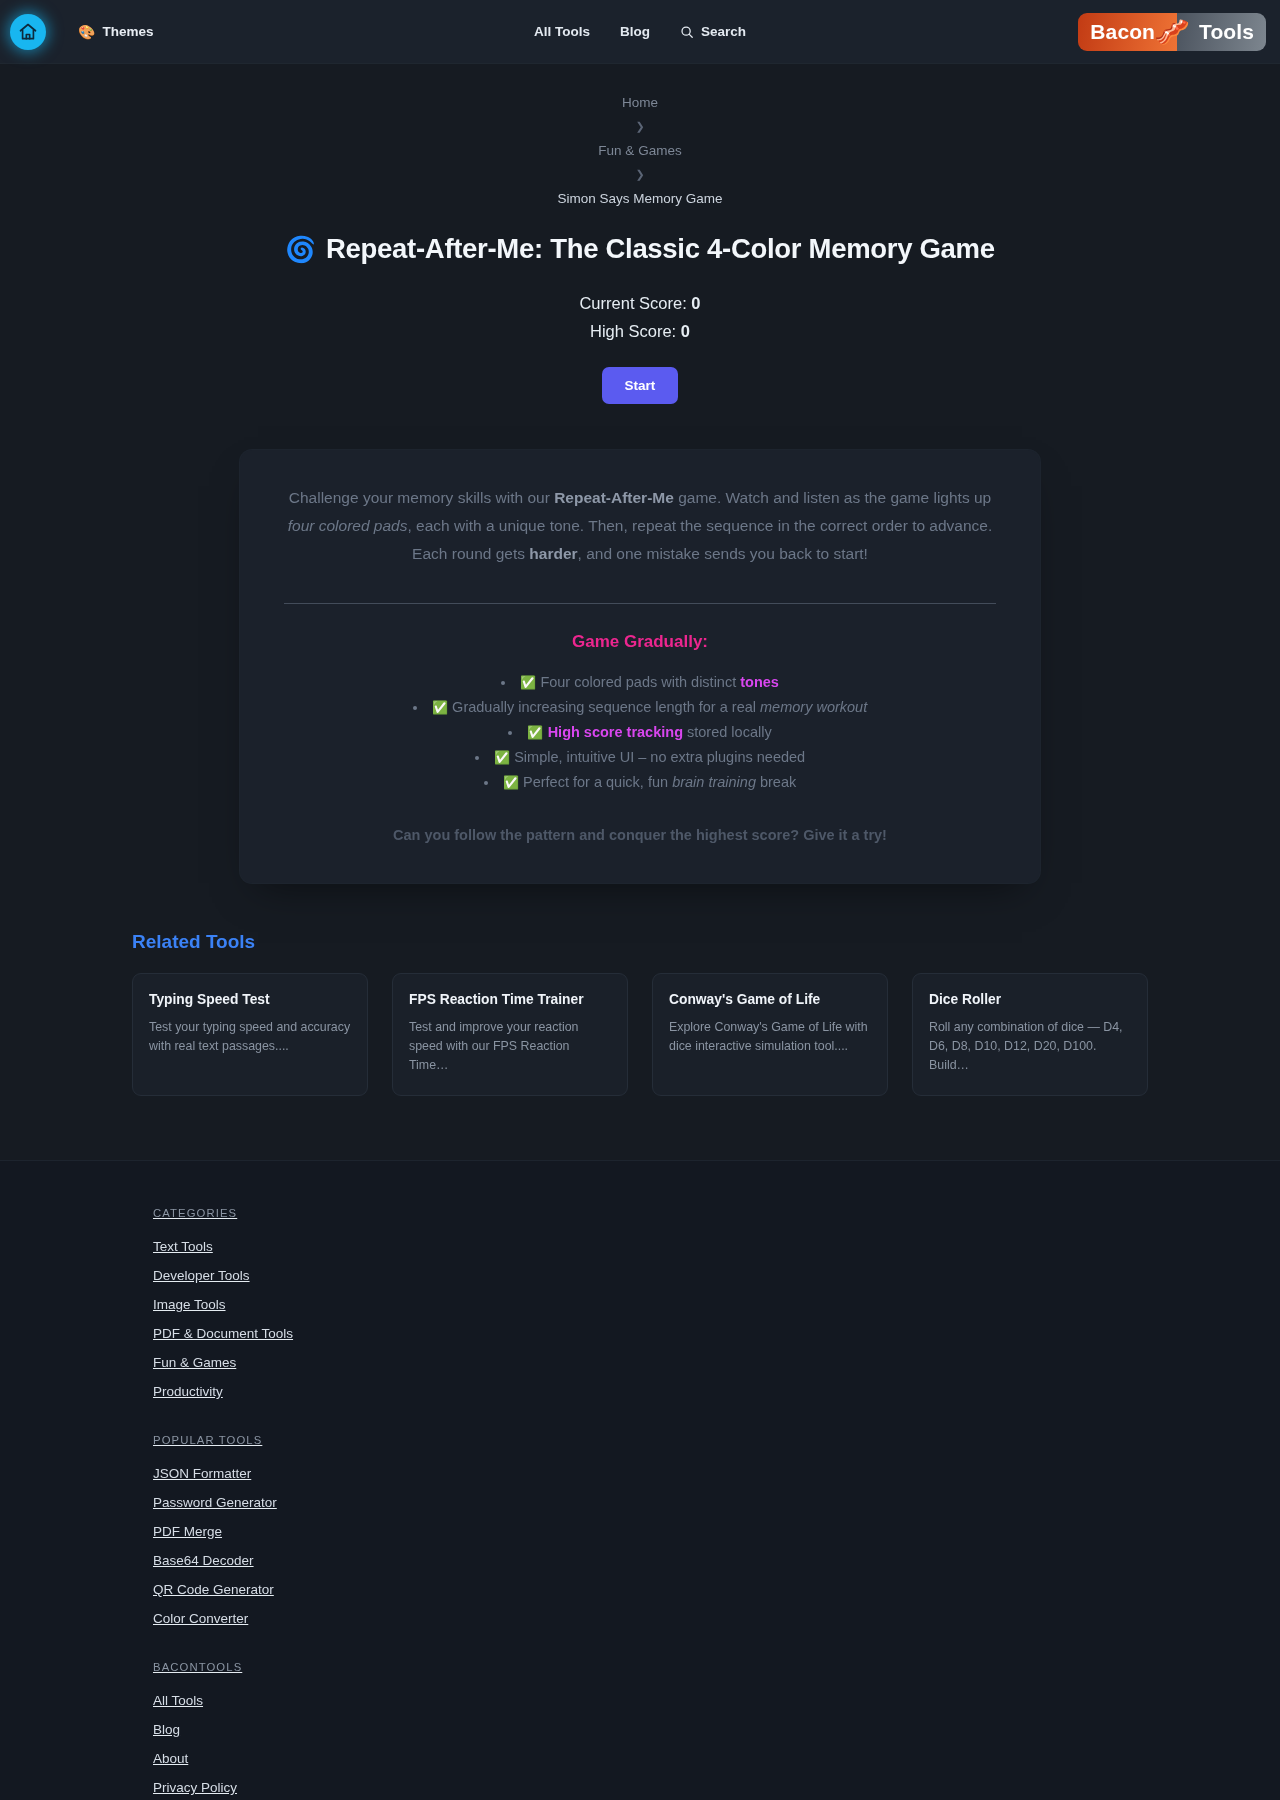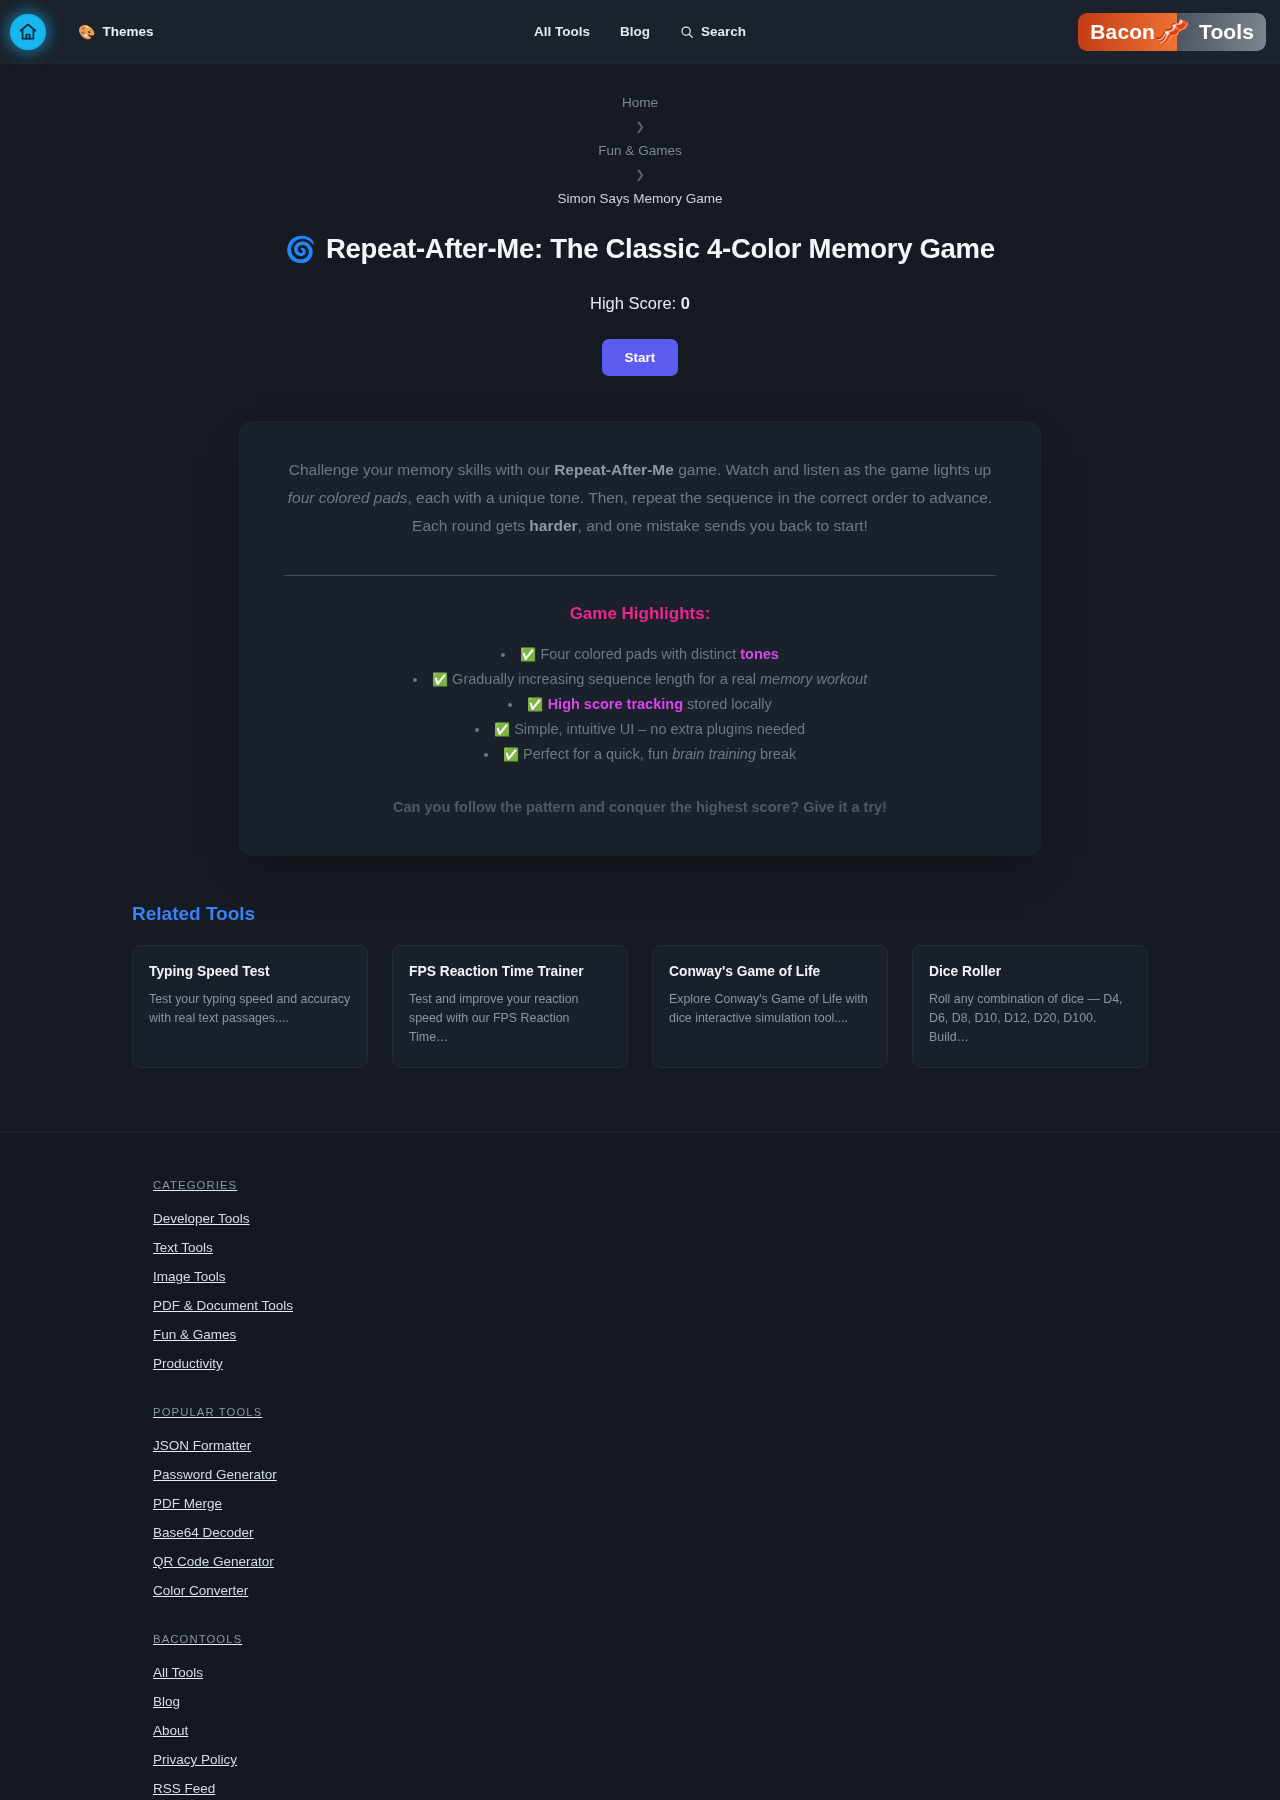--- a/index.html
+++ b/index.html
@@ -364,35 +364,39 @@
       <span class="current">Simon Says Memory Game</span>
     </div>
 
     <h1 class="tool-title">
       <span class="spiral">🌀</span>
       <span>Repeat-After-Me: The Classic 4-Color Memory Game</span>
     </h1>
 
     <div class="score-block">
       <div class="score-line">
+        <span>Current Score:</span>
+        <b>0</b>
+      </div>
+      <div class="score-line">
         <span>High Score:</span>
         <b>0</b>
       </div>
     </div>
 
     <div class="start-wrap">
       <button class="start-btn">Start</button>
     </div>
 
     <section class="desc-panel">
       <p class="desc-para"><span>Challenge your memory skills with our </span><b>Repeat-After-Me</b><span> game. Watch and listen as the game lights up </span><i>four colored pads</i><span>, each with a unique tone. Then, repeat the sequence in the correct order to advance. Each round gets </span><b>harder</b><span>, and one mistake sends you back to start!</span></p>
 
       <div class="desc-divider"></div>
 
-      <h2 class="highlights-title">Game Highlights:</h2>
+      <h2 class="highlights-title">Game Gradually:</h2>
 
       <ul class="highlights-list">
           <li><span class="check">✅ </span><span>Four colored pads with distinct </span><b>tones</b></li>
           <li><span class="check">✅ </span><span>Gradually increasing sequence length for a real </span><i>memory workout</i></li>
           <li><span class="check">✅ </span><b>High score tracking</b><span> stored locally</span></li>
           <li><span class="check">✅ </span><span>Simple, intuitive UI – no extra plugins needed</span></li>
           <li><span class="check">✅ </span><span>Perfect for a quick, fun </span><i>brain training</i><span> break</span></li>
         </ul>
 
       <p class="desc-closing">Can you follow the pattern and conquer the highest score? Give it a try!</p>
@@ -421,22 +425,22 @@
     </section>
 
   </div>
 </main>
 
 <footer class="site-footer">
   <div class="footer-inner">
       <div class="footer-col">
         <div class="footer-col-title">Categories</div>
         <ul>
+          <li><a href="#">Text Tools</a></li>
           <li><a href="#">Developer Tools</a></li>
-          <li><a href="#">Text Tools</a></li>
           <li><a href="#">Image Tools</a></li>
           <li><a href="#">PDF &amp; Document Tools</a></li>
           <li><a href="#">Fun &amp; Games</a></li>
           <li><a href="#">Productivity</a></li>
         </ul>
       </div>
       <div class="footer-col">
         <div class="footer-col-title">Popular Tools</div>
         <ul>
           <li><a href="#">JSON Formatter</a></li>

